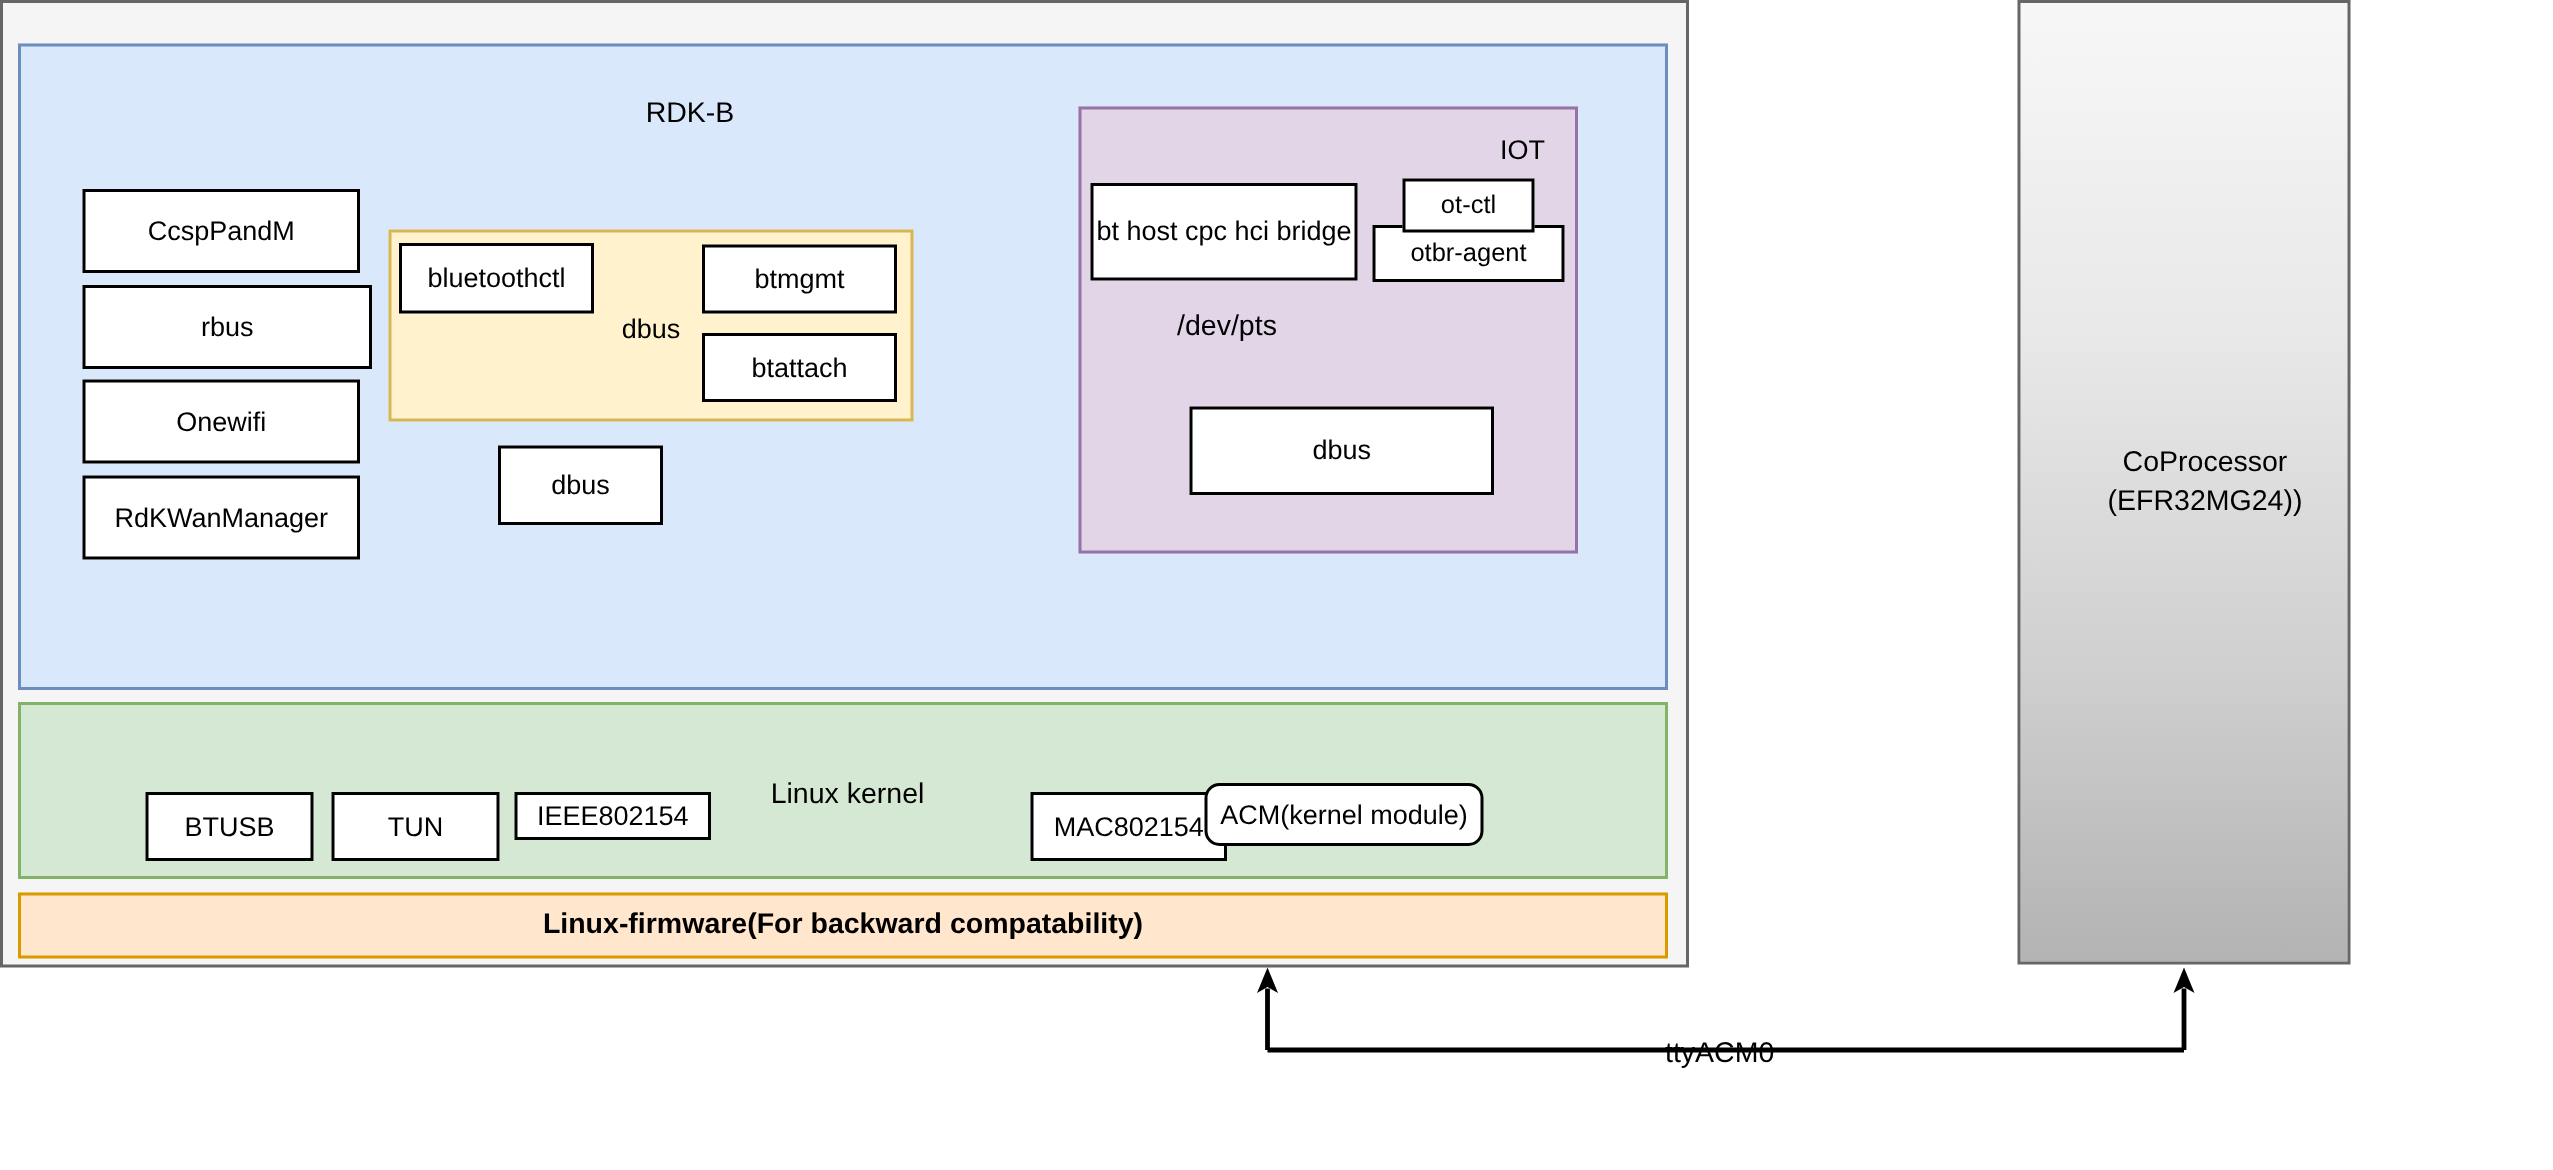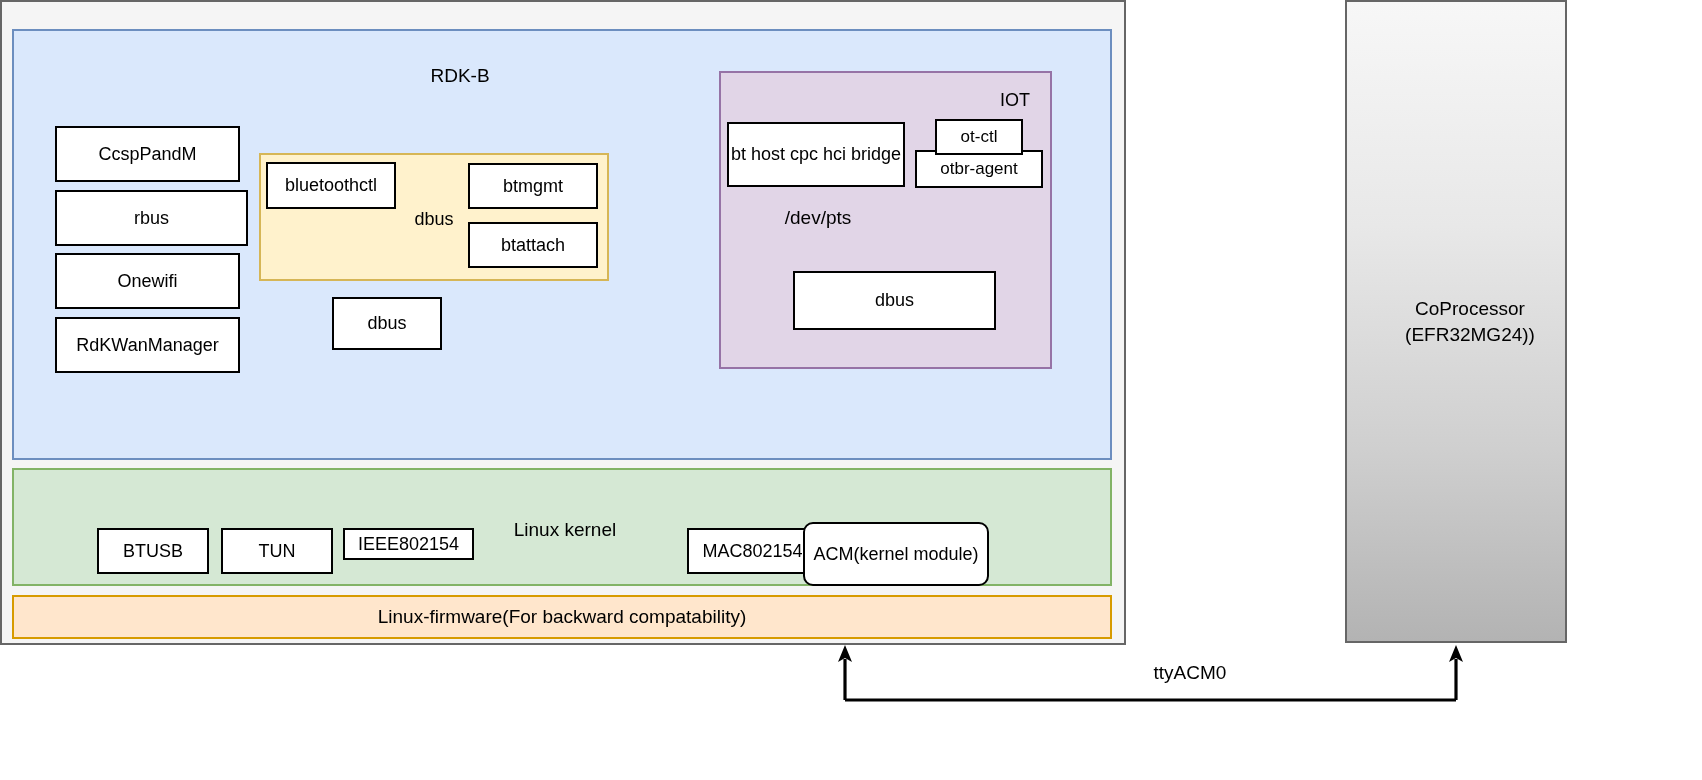--- a/index.html
+++ b/index.html
@@ -117,33 +117,34 @@
   .kernel-title {
     left: 500px; top: 518px;
     width: 130px; height: 24px;
     font-size: 19px; color: #000;
     text-align: center; line-height: 24px;
   }
   .b-btusb      { left: 97px;  top: 528px; width: 112px; height: 46px; }
   .b-tun        { left: 221px; top: 528px; width: 112px; height: 46px; }
   .b-ieee       { left: 343px; top: 528px; width: 131px; height: 32px; }
   .b-mac802154  { left: 643px; top: 528px; width: 131px; height: 46px; margin-left: 44px; }
-  .b-acm        { left: 803px; top: 522px; width: 186px; height: 64px; }
+  .b-acm        { left: 803px; top: 522px; width: 186px; height: 42px; }
 
   
   .firmware {
     left: 12px; top: 595px;
     width: 1100px; height: 44px;
     background: #ffe6cc;
     border: 2px solid #d79b00;
     display: flex;
     align-items: center;
     justify-content: center;
     font-size: 19px;
     color: #000;
+    font-weight: bold;
   }
 
   
   .coprocessor {
     left: 1345px; top: 0px;
     width: 222px; height: 643px;
     border: 2px solid #666666;
     background: linear-gradient(to bottom, #f7f7f7 0%, #e8e8e8 35%, #cfcfcf 70%, #b3b3b3 100%);
     display: flex;
     align-items: center;
@@ -151,24 +152,24 @@
     text-align: center;
     font-size: 19px;
     color: #000;
     line-height: 1.35;
     padding-left: 28px;
   }
 
   
   #connector { position: absolute; left: 0; top: 0; width: 1702px; height: 780px; pointer-events: none; }
   .ttyacm-label {
-    left: 1110px; top: 660px;
+    left: 1110px; top: 690px;
     width: 160px; height: 26px;
     font-size: 19px; color: #000;
-    text-align: center; line-height: 26px;
+    line-height: 26px;
   }
 </style>
 </head>
 <body>
 
 <div id="canvas">
 
   <div class="abs host-container"></div>
 
   <div class="abs rdkb"></div>

